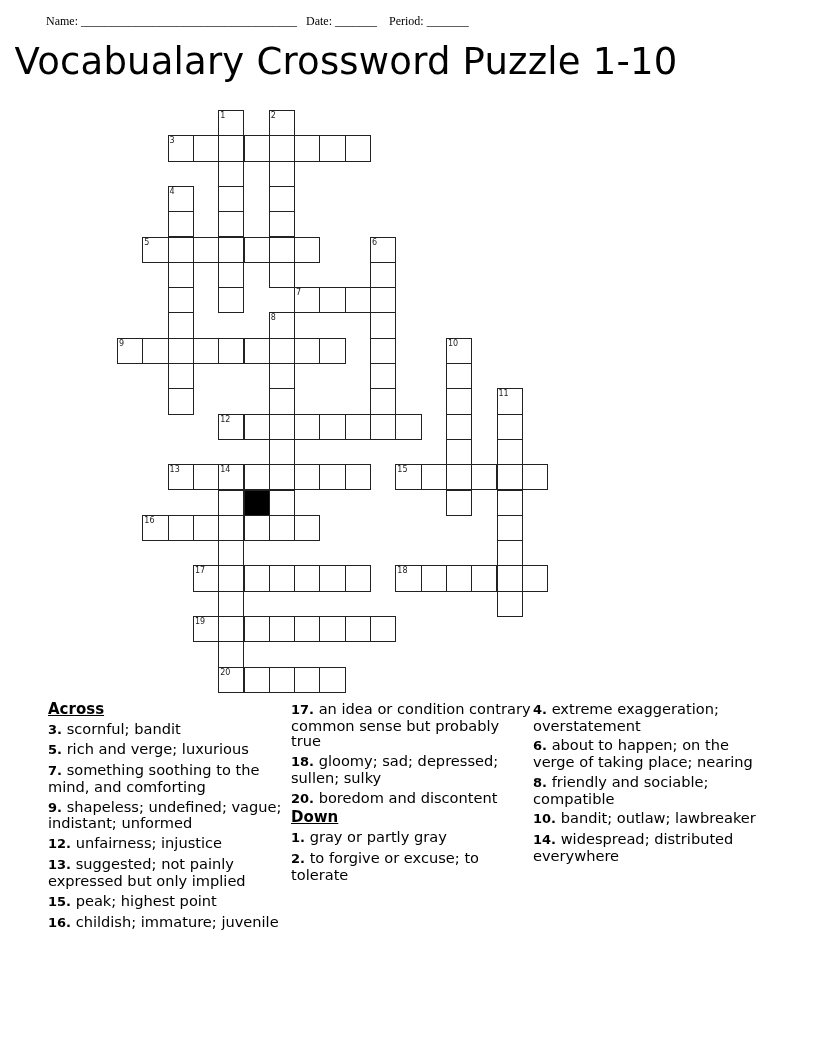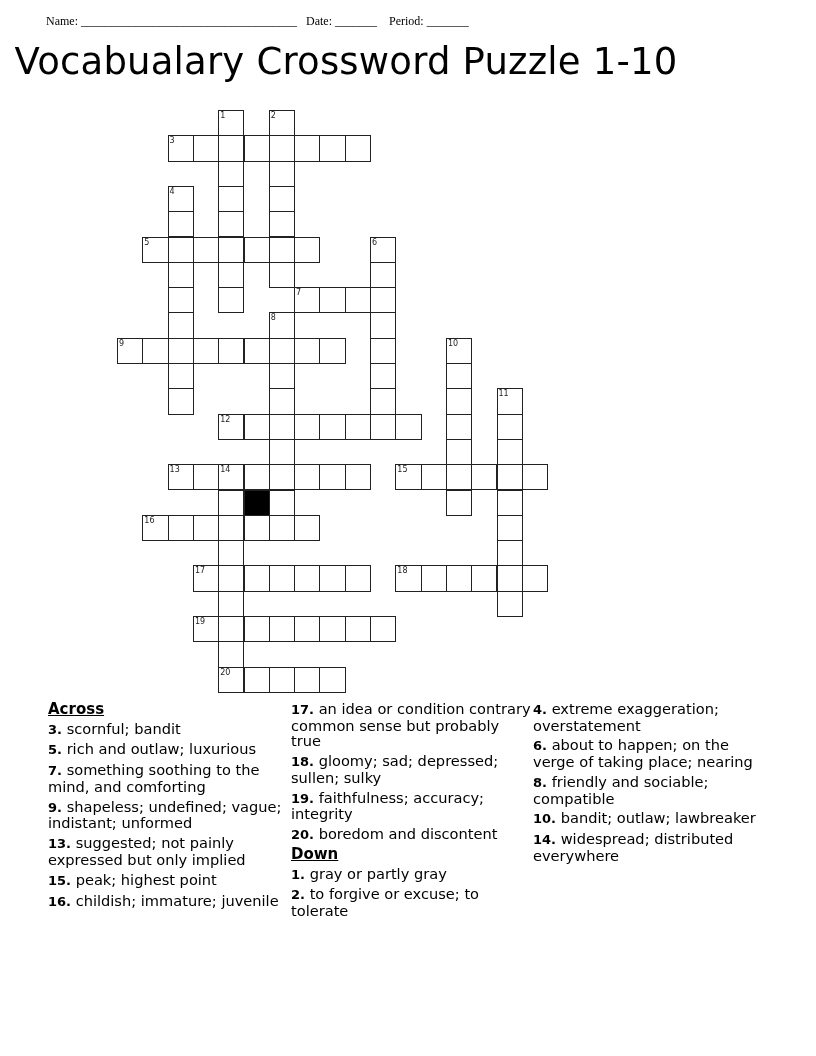--- a/index.html
+++ b/index.html
@@ -209,32 +209,32 @@
     <div class="cell" style="left: 243.5px; top: 666.6px;"></div>
     <div class="cell" style="left: 268.8px; top: 666.6px;"></div>
     <div class="cell" style="left: 294.1px; top: 666.6px;"></div>
     <div class="cell" style="left: 319.4px; top: 666.6px;"></div>
     <div class="cell black" style="left: 243.5px; top: 489.5px;"></div>
   </div>
 
 <div class="clues col1">
   <div class="section-head">Across</div>
   <div class="clue"><b>3.</b> <span>scornful; bandit</span></div>
-  <div class="clue"><b>5.</b> <span>rich and outlaw; luxurious</span></div>
+  <div class="clue"><b>5.</b> <span>rich and verge; luxurious</span></div>
   <div class="clue"><b>7.</b> <span>something soothing to the mind, and comforting</span></div>
   <div class="clue"><b>9.</b> <span>shapeless; undefined; vague; indistant; unformed</span></div>
+  <div class="clue"><b>12.</b> <span>unfairness; injustice</span></div>
   <div class="clue"><b>13.</b> <span>suggested; not painly expressed but only implied</span></div>
   <div class="clue"><b>15.</b> <span>peak; highest point</span></div>
   <div class="clue"><b>16.</b> <span>childish; immature; juvenile</span></div>
 </div>
 
 <div class="clues col2">
   <div class="clue" style="margin-top:1px"><b>17.</b> <span>an idea or condition contrary common sense but probably true</span></div>
   <div class="clue"><b>18.</b> <span>gloomy; sad; depressed; sullen; sulky</span></div>
-  <div class="clue"><b>19.</b> <span>faithfulness; accuracy; integrity</span></div>
   <div class="clue"><b>20.</b> <span>boredom and discontent</span></div>
   <div class="section-head">Down</div>
   <div class="clue"><b>1.</b> <span>gray or partly gray</span></div>
   <div class="clue"><b>2.</b> <span>to forgive or excuse; to tolerate</span></div>
 </div>
 
 <div class="clues col3">
   <div class="clue" style="margin-top:1px"><b>4.</b> <span>extreme exaggeration; overstatement</span></div>
   <div class="clue"><b>6.</b> <span>about to happen; on the verge of taking place; nearing</span></div>
   <div class="clue"><b>8.</b> <span>friendly and sociable; compatible</span></div>

